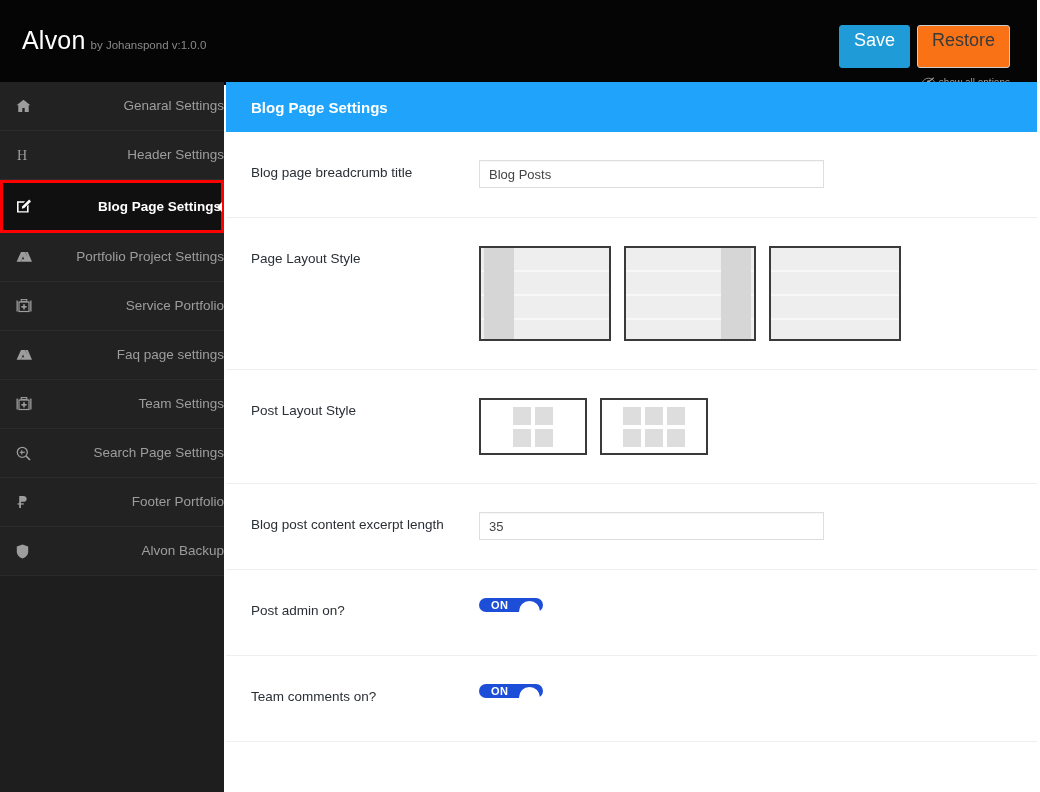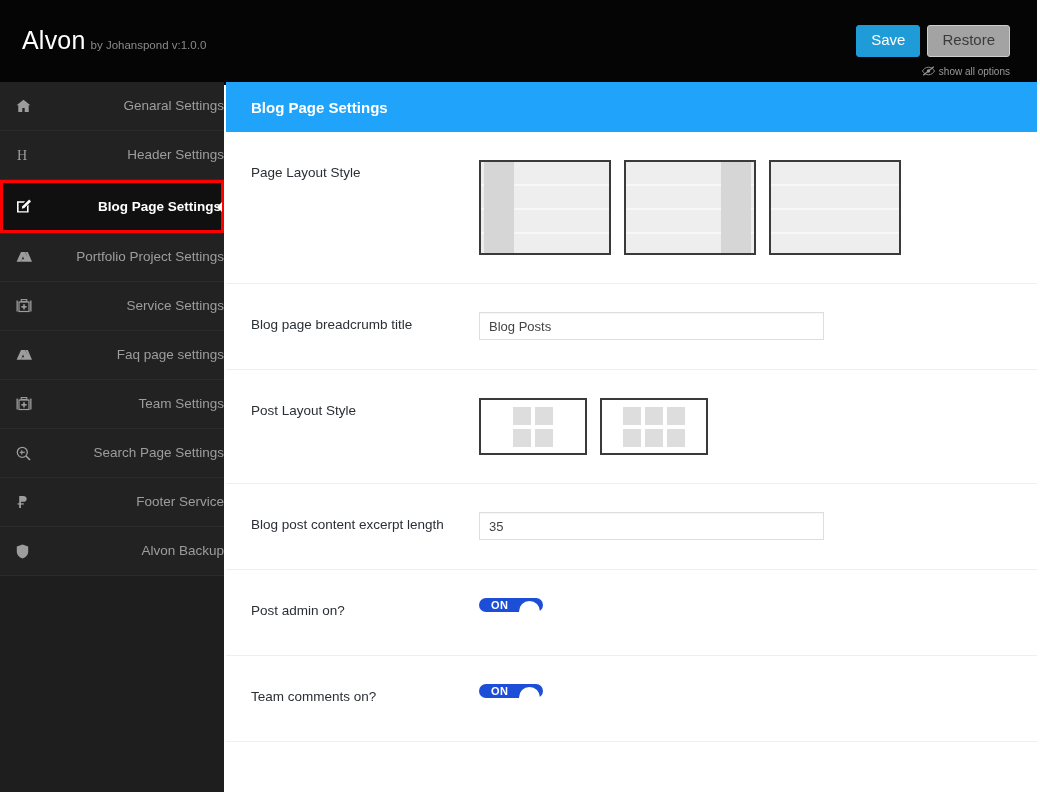--- a/index.html
+++ b/index.html
@@ -32,34 +32,34 @@
   }
   .brand-sub {
     font-size: 11.5px; color: #8a8a8a; margin-left: 5px;
   }
   .topbar-actions {
     position: absolute; right: 27px; top: 25px;
     text-align: right;
   }
   .btn {
     display: inline-block;
-    font-size: 15px;
-    padding: 6px 14px 8px;
+    font-size: 18px;
+    padding: 6px 14px 19px;
     border-radius: 3px;
     border: 1px solid transparent;
     cursor: pointer;
     vertical-align: top;
     line-height: 16px;
     text-align: center;
   }
   .btn-save {
     background: #1f9bd8; color: #ffffff; border-color: #1f9bd8;
   }
   .btn-restore {
-    background: #a3a3a3; color: #3a3a3a; border-color: #cccccc;
+    background: #f97316; color: #3a3a3a; border-color: #cccccc;
     margin-left: 7px;
   }
   .show-all {
     margin-top: 9px;
     font-size: 10px; color: #9a9a9a;
     cursor: pointer;
     white-space: nowrap;
   }
   .show-all .eye {
     display: inline-block; margin-right: 4px; vertical-align: -1px;
@@ -297,21 +297,21 @@
         <span class="mi-icon">
           <svg width="16" height="14" viewBox="0 0 16 14">
             <rect x="0.5" y="1.5" width="1.3" height="11" fill="currentColor"></rect>
             <rect x="14.2" y="1.5" width="1.3" height="11" fill="currentColor"></rect>
             <rect x="3" y="3" width="10" height="9.5" fill="none" stroke="currentColor" stroke-width="1.2"></rect>
             <rect x="5.2" y="0.6" width="5.6" height="2" fill="none" stroke="currentColor" stroke-width="1.1"></rect>
             <rect x="7.2" y="5.2" width="1.6" height="5.2" fill="currentColor"></rect>
             <rect x="5.4" y="7" width="5.2" height="1.6" fill="currentColor"></rect>
           </svg>
         </span>
-        <span class="mi-label">Service Settings</span>
+        <span class="mi-label">Service Portfolio</span>
       </li>
 
       <li class="menu-item">
         <span class="mi-icon">
           <svg width="17" height="12" viewBox="0 0 17 12">
               <path d="M5 1 0.6 10.8h4.2L7 5.6l1.2 2.6H6l-1 2.6h11L11.8 1H9.4l2.4 5.6L9 1z" fill="currentColor"></path>
             </svg>
         </span>
         <span class="mi-label">Faq page settings</span>
       </li>
@@ -343,39 +343,46 @@
         <span class="mi-label">Search Page Settings</span>
       </li>
 
       <li class="menu-item">
         <span class="mi-icon">
           <svg width="14" height="14" viewBox="0 0 14 14">
             <path d="M3.2 1h4.1c2 0 3.4 1.1 3.4 2.9S9.3 6.8 7.3 6.8H5v6.3H3.2z" fill="currentColor"></path>
             <rect x="1.6" y="8.3" width="6.2" height="1.3" fill="currentColor"></rect>
           </svg>
         </span>
-        <span class="mi-label">Footer Service</span>
+        <span class="mi-label">Footer Portfolio</span>
       </li>
 
       <li class="menu-item">
         <span class="mi-icon">
           <svg width="13" height="15" viewBox="0 0 13 15">
               <path d="M6.5 0.6 0.8 2.6v5c0 3.6 2.6 6 5.7 6.9 3.1-0.9 5.7-3.3 5.7-6.9v-5z" fill="currentColor"></path>
             </svg>
         </span>
         <span class="mi-label">Alvon Backup</span>
       </li>
 
     </ul>
   </div>
 
   <div class="content">
 
     <div class="section-head">
       <span>Blog Page Settings</span>
+    </div>
+
+    <div class="field-row">
+      <div class="field-label">Blog page breadcrumb title</div>
+      <div class="field-control">
+        <input class="text-input" type="text" value="Blog Posts" style="">
+      </div>
     </div>
 
     <div class="field-row">
       <div class="field-label">Page Layout Style</div>
       <div class="field-control">
         <div class="layout-options">
           <div class="layout-thumb">
             <div class="lines"></div>
             <div class="bar left"></div>
           </div>
@@ -384,27 +391,20 @@
             <div class="bar right"></div>
           </div>
           <div class="layout-thumb">
             <div class="lines"></div>
           </div>
         </div>
       </div>
     </div>
 
     <div class="field-row">
-      <div class="field-label">Blog page breadcrumb title</div>
-      <div class="field-control">
-        <input class="text-input" type="text" value="Blog Posts" style="">
-      </div>
-    </div>
-
-    <div class="field-row">
       <div class="field-label">Post Layout Style</div>
       <div class="field-control">
         <div class="post-options">
           <div class="post-thumb">
             <div class="post-grid c2">
               <div class="cell"></div>
               <div class="cell"></div>
               <div class="cell"></div>
               <div class="cell"></div>
             </div>

